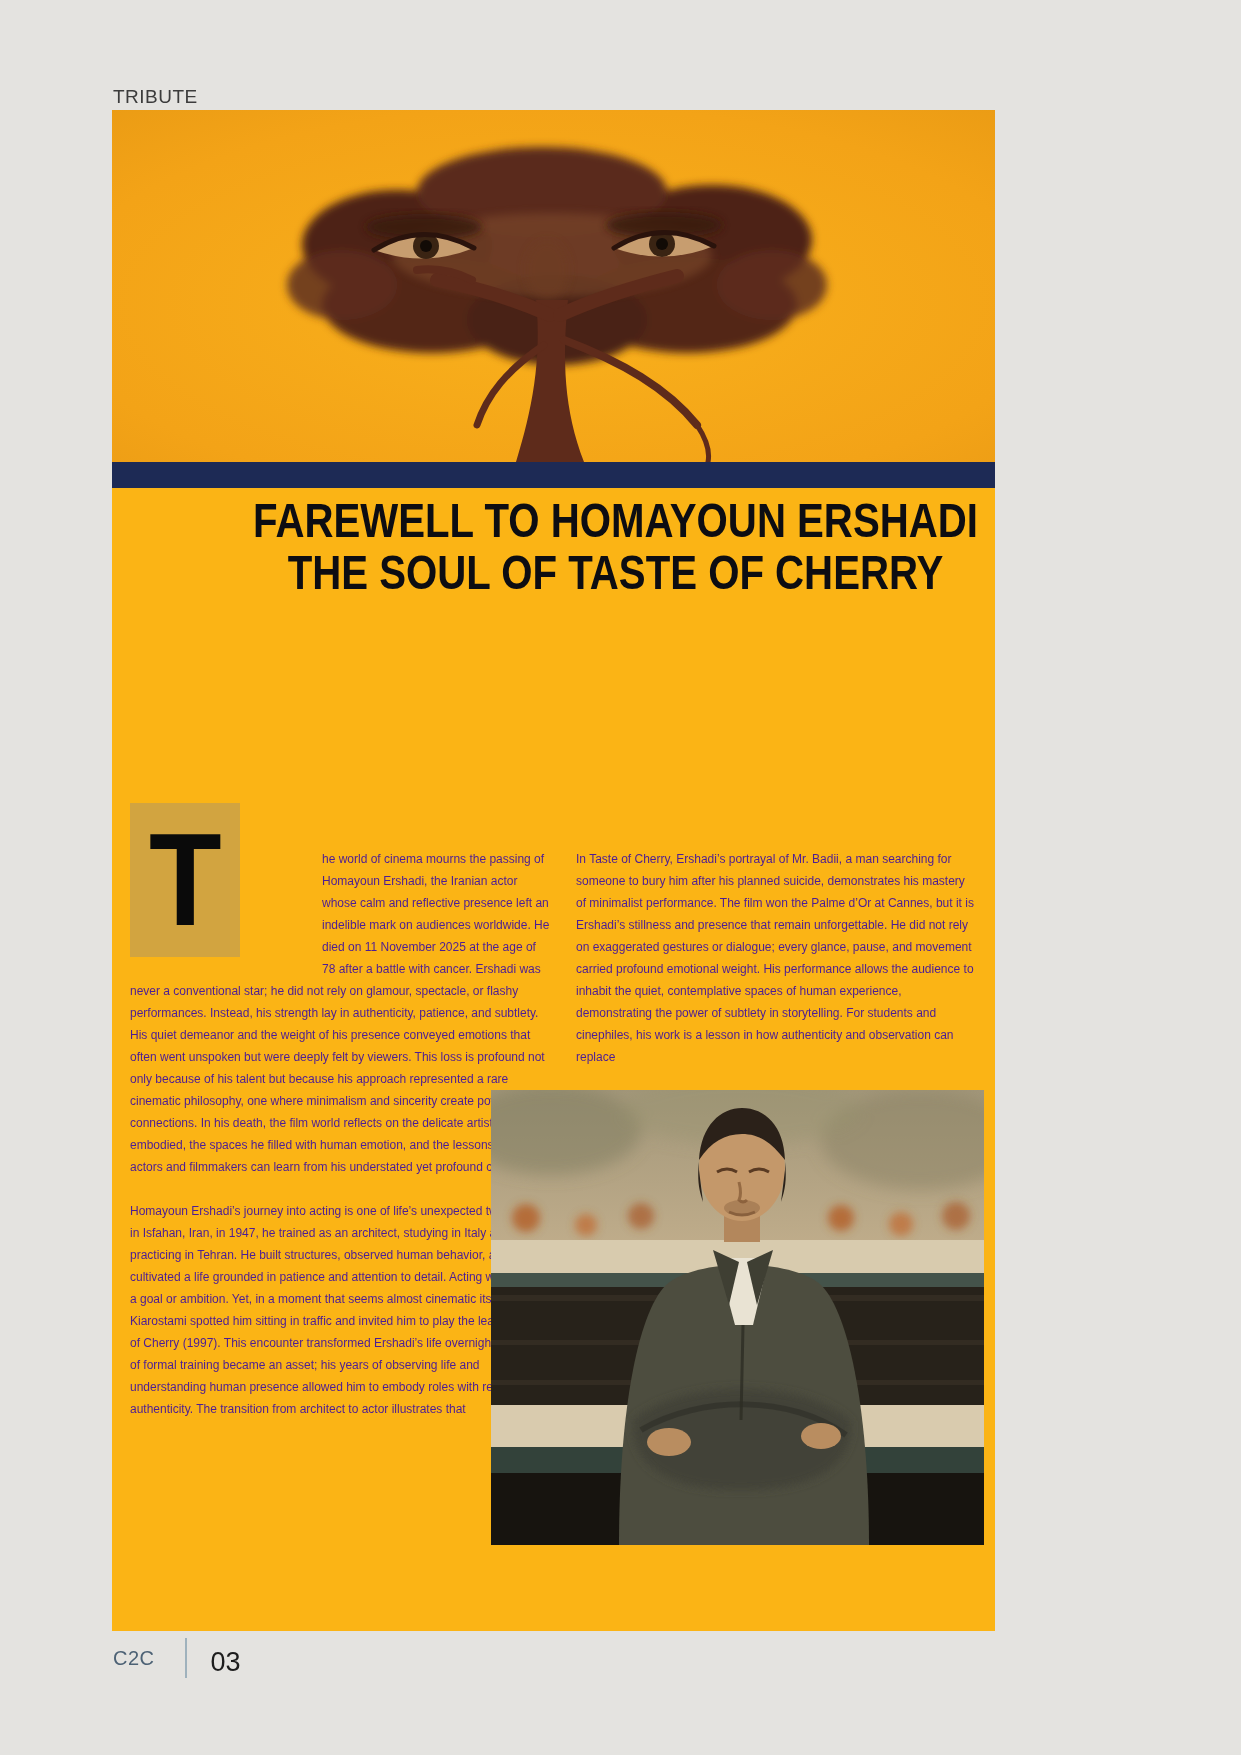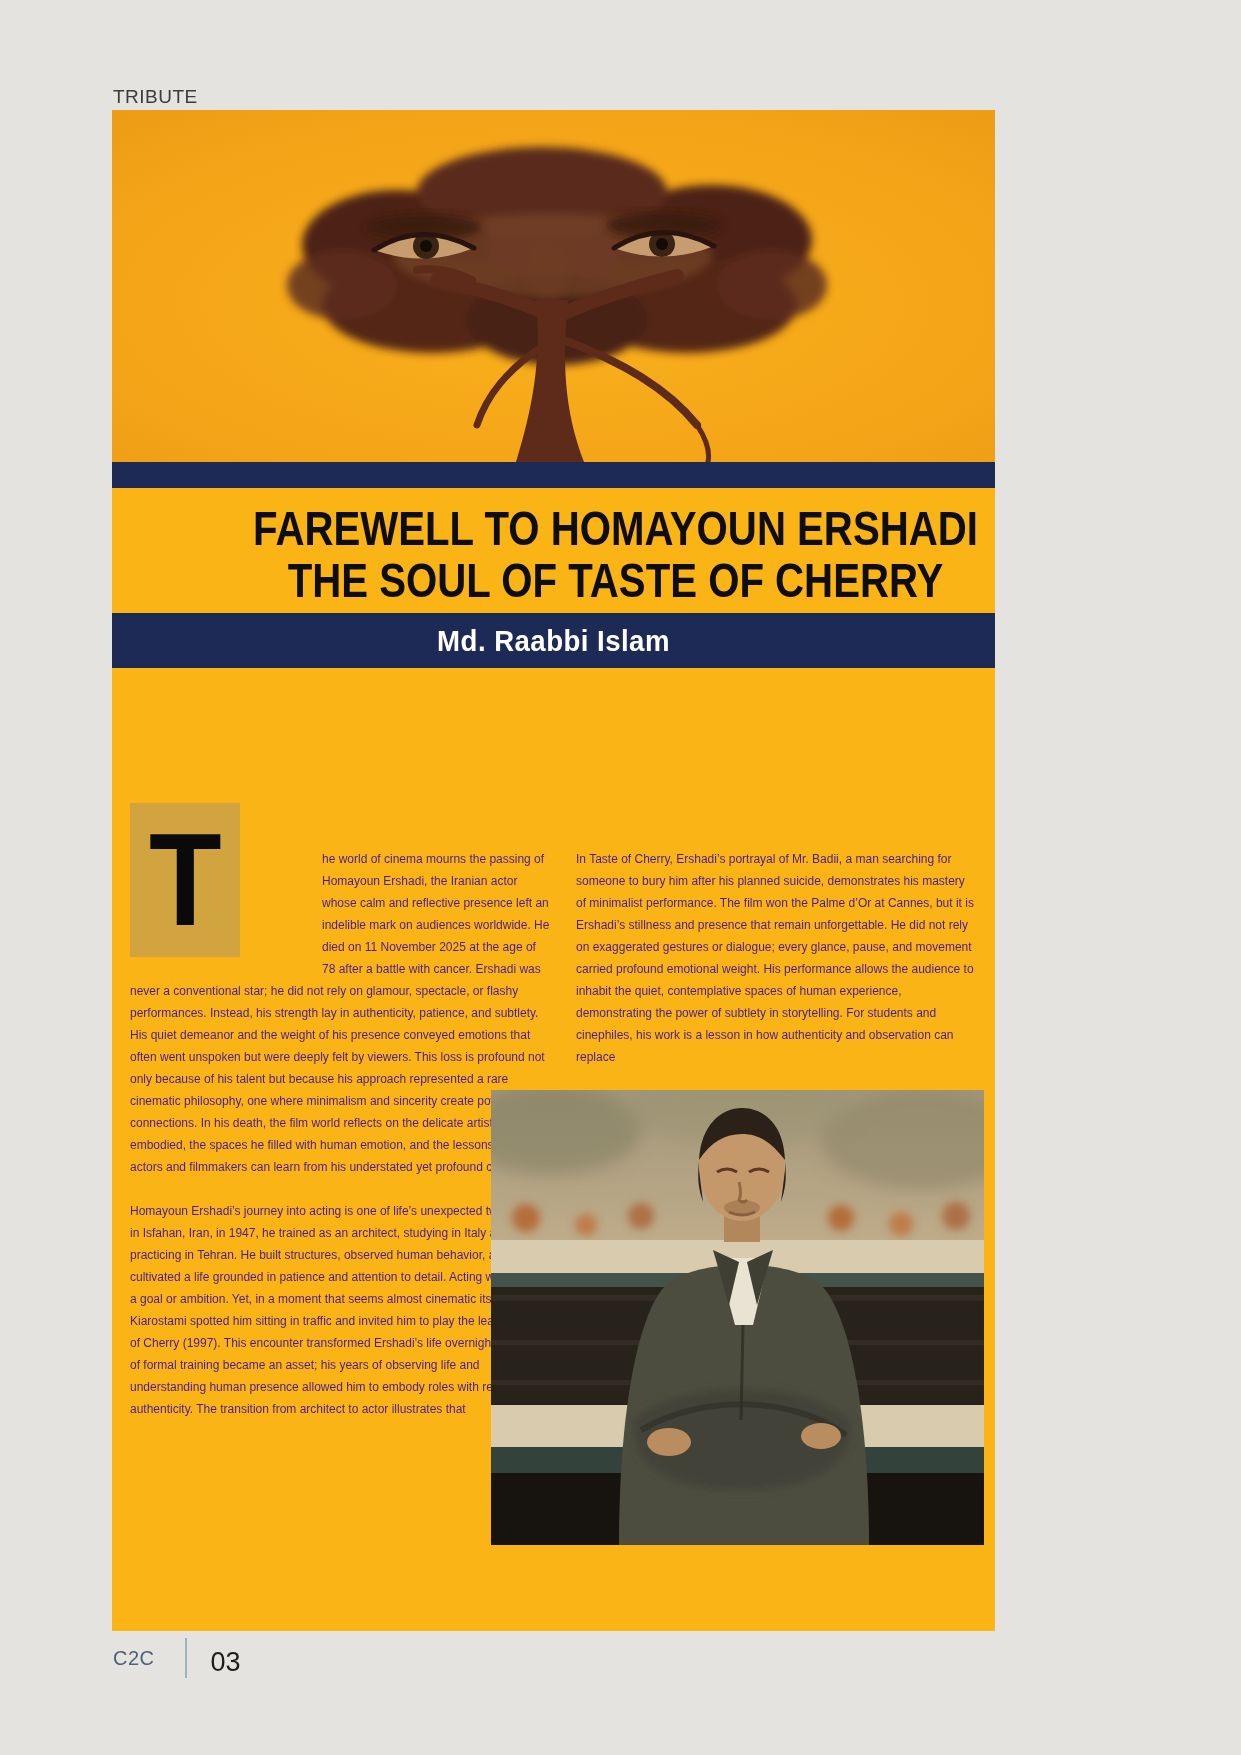--- a/index.html
+++ b/index.html
@@ -8,21 +8,21 @@
 
   .kicker{position:absolute;left:113px;top:86px;font-size:19px;color:#3c3c3c;letter-spacing:.5px;}
 
   .magazine{position:absolute;left:112px;top:110px;width:883px;height:1521px;background:#fbb415;}
 
   .hero{position:absolute;top:0;left:0;width:883px;height:352px;overflow:hidden;}
   .hero svg{display:block;}
 
   .rule-bar{position:absolute;top:352px;left:0;width:883px;height:26px;background:#1d2a55;}
 
-  .title-block{position:absolute;top:392px;left:0;width:1007px;text-align:center;color:#0d0d12;}
+  .title-block{position:absolute;top:384px;left:0;width:1007px;text-align:center;color:#0d0d12;}
   .title-line{display:block;font-weight:900;font-size:49px;line-height:52px;transform:scaleX(.82);transform-origin:50% 50%;letter-spacing:0px;white-space:nowrap;}
 
   .author-bar{position:absolute;top:503px;left:0;width:883px;height:55px;background:#1d2a55;display:flex;align-items:center;justify-content:center;}
   .author-name{color:#ffffff;font-weight:700;font-size:30px;transform:scaleX(.92);letter-spacing:.5px;}
 
   .article{position:absolute;top:558px;left:0;width:883px;height:963px;}
   .dropcap-box{position:absolute;top:135px;left:18px;width:110px;height:154px;background:#d2a440;display:flex;align-items:center;justify-content:center;}
   .dropcap-letter{font-size:132px;font-weight:900;color:#0a0a0a;line-height:1;transform:scaleX(.9);}
 
   .columns{display:flex;gap:26px;padding:180px 19px 0 18px;}
@@ -103,23 +103,20 @@
       </svg>
     </div>
 
     <div class="rule-bar"></div>
 
     <div class="title-block">
       <span class="title-line">FAREWELL TO HOMAYOUN ERSHADI</span>
       <span class="title-line">THE SOUL OF TASTE OF CHERRY</span>
     </div>
 
-    <div class="author-bar">
-      <span class="author-name">Md. Raabbi Islam</span>
-    </div>
 
     <div class="article">
 
       <div class="dropcap-box">
         <span class="dropcap-letter">T</span>
       </div>
 
       <div class="columns">
         <div class="col-left">
           <p><span class="dropcap-spacer"></span><span>he world of cinema mourns the passing of Homayoun Ershadi, the Iranian actor whose calm and reflective presence left an indelible mark on audiences worldwide. He died on 11 November 2025 at the age of 78 after a battle with cancer. Ershadi was never a conventional star; he did not rely on glamour, spectacle, or flashy performances. Instead, his strength lay in authenticity, patience, and subtlety. His quiet demeanor and the weight of his presence conveyed emotions that often went unspoken but were deeply felt by viewers. This loss is profound not only because of his talent but because his approach represented a rare cinematic philosophy, one where minimalism and sincerity create powerful connections. In his death, the film world reflects on the delicate artistry he embodied, the spaces he filled with human emotion, and the lessons future actors and filmmakers can learn from his understated yet profound career.</span></p>

